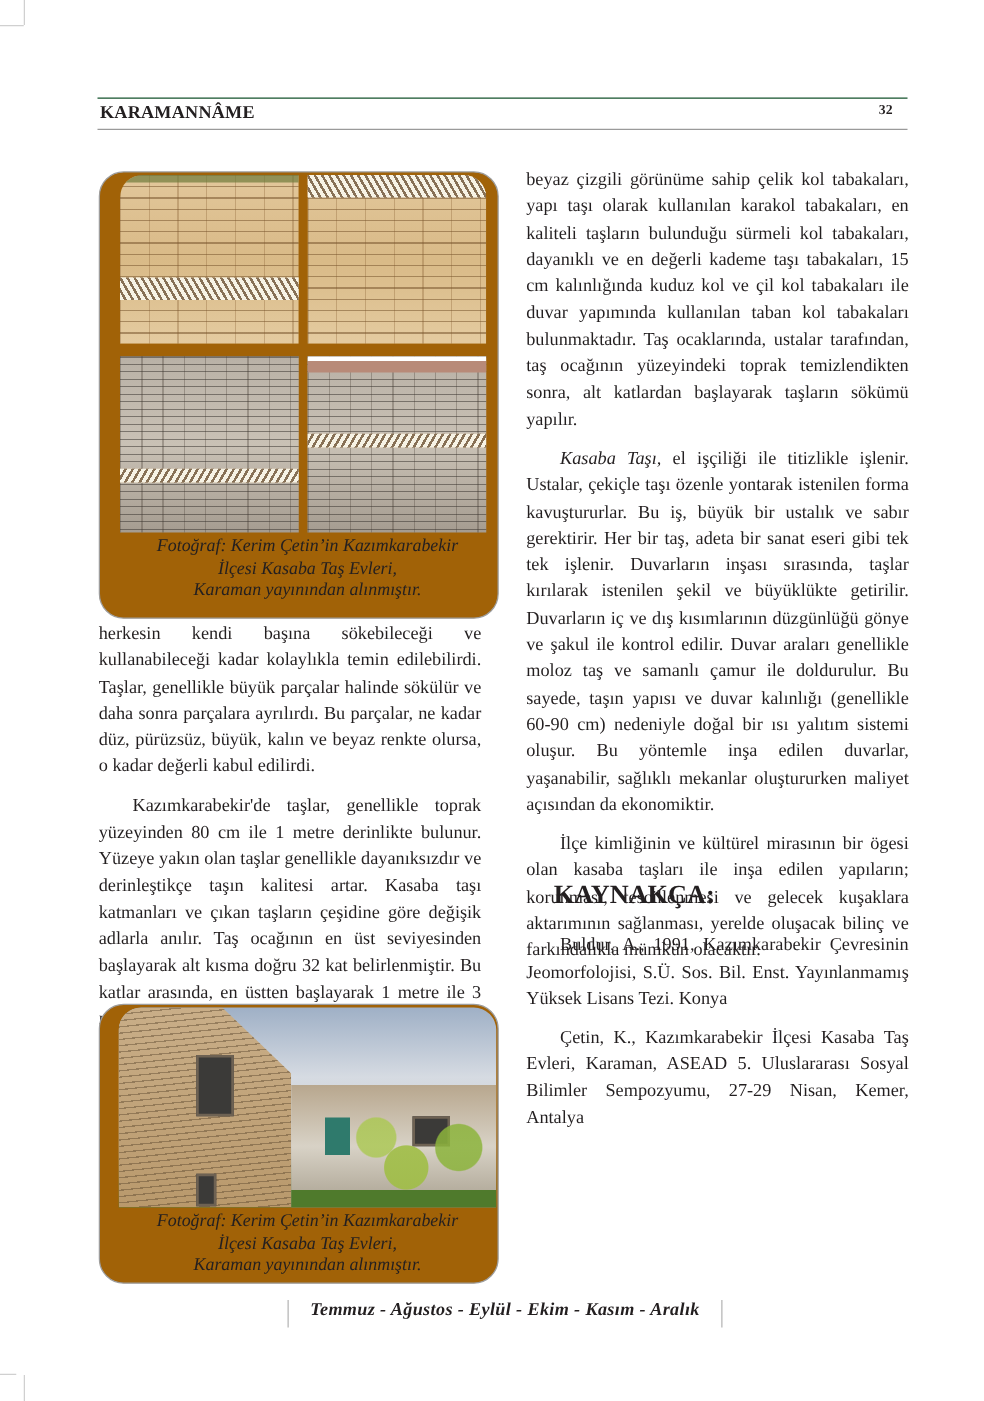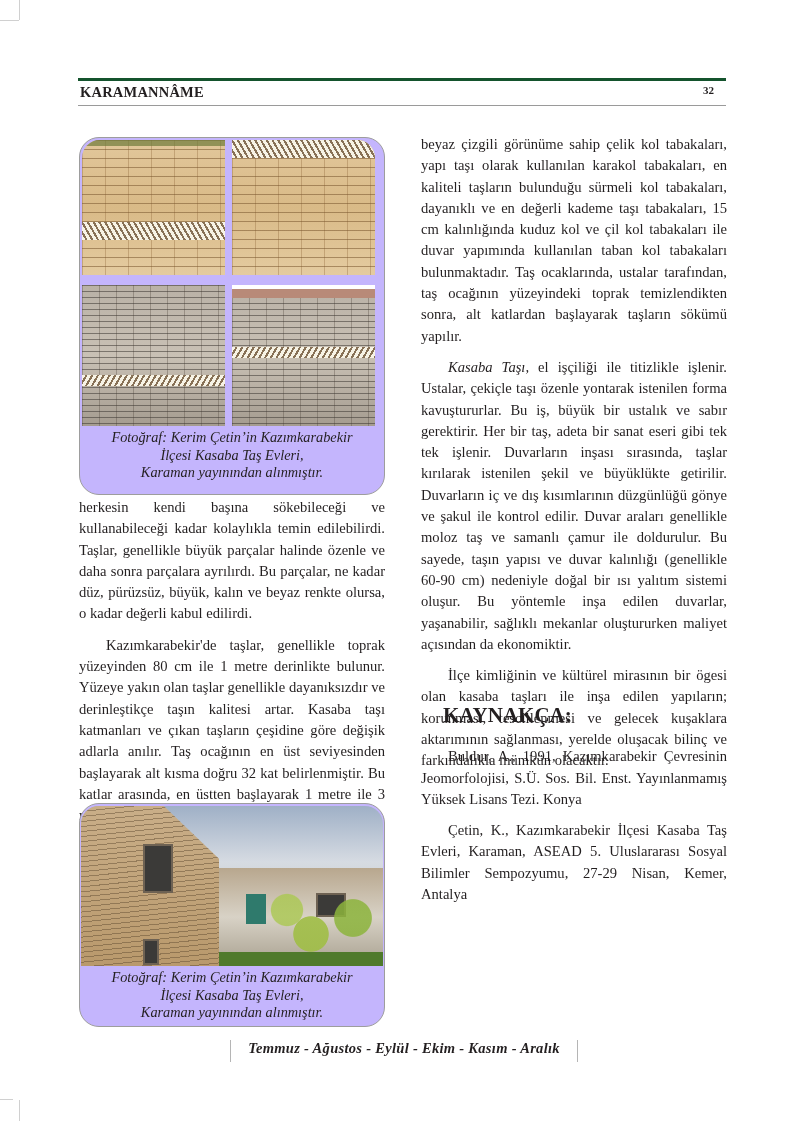--- a/index.html
+++ b/index.html
@@ -2,32 +2,32 @@
 <html><head>
 <meta charset="utf-8">
 <style>
   html, body { margin: 0; padding: 0; background: #ffffff; }
   body { width: 787px; height: 1121px; position: relative; overflow: hidden;
          font-family: "Liberation Serif", "DejaVu Serif", serif; color: #231f20; }
 
   .crop { position: absolute; background: #d0d0d0; }
 
   .header { position: absolute; left: 78px; top: 78px; width: 648px; height: 24px;
-            border-top: 3px solid #14532d; border-bottom: 1px solid #9a9a9a; }
+            border-top: 1px solid #14532d; border-bottom: 1px solid #9a9a9a; }
   .header .mag { position: absolute; left: 2px; top: 3px; font-weight: bold; font-size: 14.5px; letter-spacing: 0.2px; }
   .header .pg { position: absolute; right: 12px; top: 3px; font-weight: bold; font-size: 11px; }
 
   .col { position: absolute; font-size: 14.6px; line-height: 21.3px; text-align: justify; }
   .col p { margin: 0 0 10px 0; }
   .col p.ind { text-indent: 27px; }
   .left { left: 79px; width: 306px; }
   .right { left: 421px; width: 306px; }
 
   .figure { position: absolute; left: 79px; width: 304px; border: 1px solid #9d9d9d;
-            border-radius: 20px; overflow: hidden; background: #c4b5fd; }
+            border-radius: 20px; overflow: hidden; background: #a16207; padding-left: 14px; }
   .figcap { font-style: italic; font-size: 14.3px; line-height: 17.5px; text-align: center; padding: 3px 4px 6px; }
 
   .grid4 { display: grid; grid-template-columns: 143px 143px; grid-template-rows: 135px 141px;
            gap: 10px 7px; padding: 2px 2px 0 2px; }
   .photo { position: relative; overflow: hidden; }
 
   
   .stone-warm {
     background:
       repeating-linear-gradient(180deg, rgba(120,85,45,0.55) 0px, rgba(120,85,45,0.55) 1px, transparent 1px, transparent 9px),
@@ -105,21 +105,21 @@
     </div>
   </div>
   <div class="figcap">
     <div>Fotoğraf: Kerim Çetin’in Kazımkarabekir</div>
     <div>İlçesi Kasaba Taş Evleri,</div>
     <div>Karaman yayınından alınmıştır.</div>
   </div>
 </div>
 
 <div class="col left" style="top:497px;">
-  <p>herkesin kendi başına sökebileceği ve kullanabileceği kadar kolaylıkla temin edilebilirdi. Taşlar, genellikle büyük parçalar halinde özenle ve daha sonra parçalara ayrılırdı. Bu parçalar, ne kadar düz, pürüzsüz, büyük, kalın ve beyaz renkte olursa, o kadar değerli kabul edilirdi.</p>
+  <p>herkesin kendi başına sökebileceği ve kullanabileceği kadar kolaylıkla temin edilebilirdi. Taşlar, genellikle büyük parçalar halinde sökülür ve daha sonra parçalara ayrılırdı. Bu parçalar, ne kadar düz, pürüzsüz, büyük, kalın ve beyaz renkte olursa, o kadar değerli kabul edilirdi.</p>
   <p class="ind">Kazımkarabekir'de taşlar, genellikle toprak yüzeyinden 80 cm ile 1 metre derinlikte bulunur. Yüzeye yakın olan taşlar genellikle dayanıksızdır ve derinleştikçe taşın kalitesi artar. Kasaba taşı katmanları ve çıkan taşların çeşidine göre değişik adlarla anılır. Taş ocağının en üst seviyesinden başlayarak alt kısma doğru 32 kat belirlenmiştir. Bu katlar arasında, en üstten başlayarak 1 metre ile 3 metre arasında, fazla sert olmayan porlu tabakalar, gri ve</p>
 </div>
 
 <div class="figure" style="top:803px;height:222px;">
   <div class="house">
     <div class="wall-r"></div>
     <div class="wall-l"></div>
     <div class="win" style="left:62px;top:38px;width:26px;height:45px;"></div>
     <div class="win" style="left:62px;top:133px;width:12px;height:22px;"></div>
     <div class="win" style="left:235px;top:87px;width:26px;height:20px;"></div>

